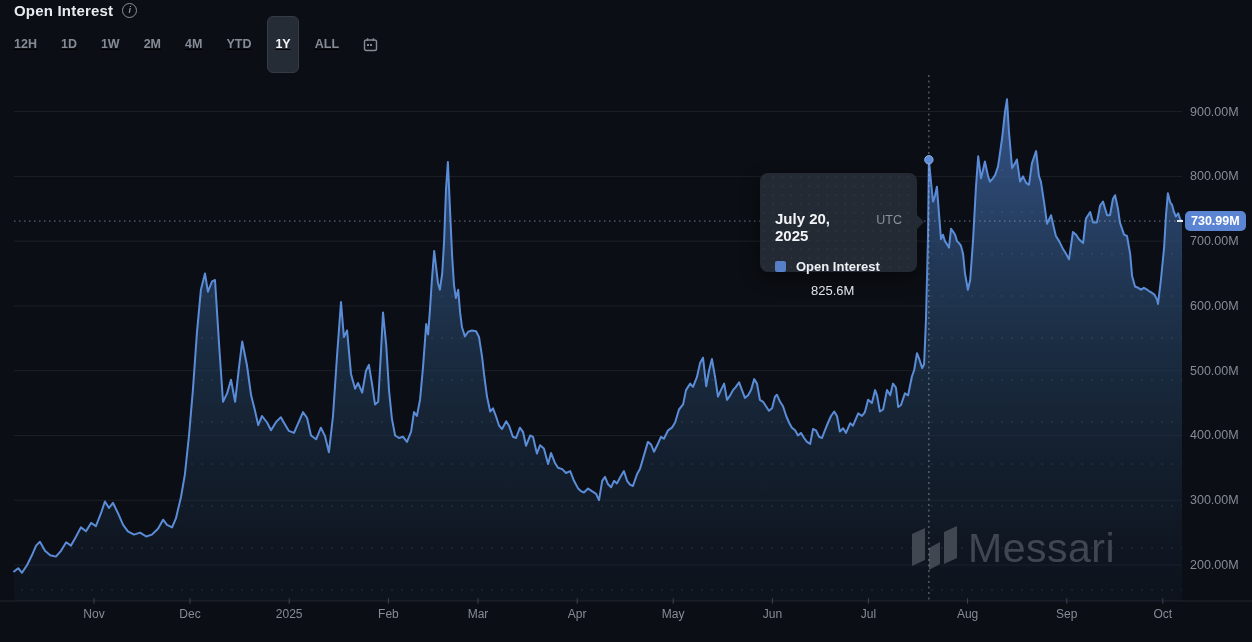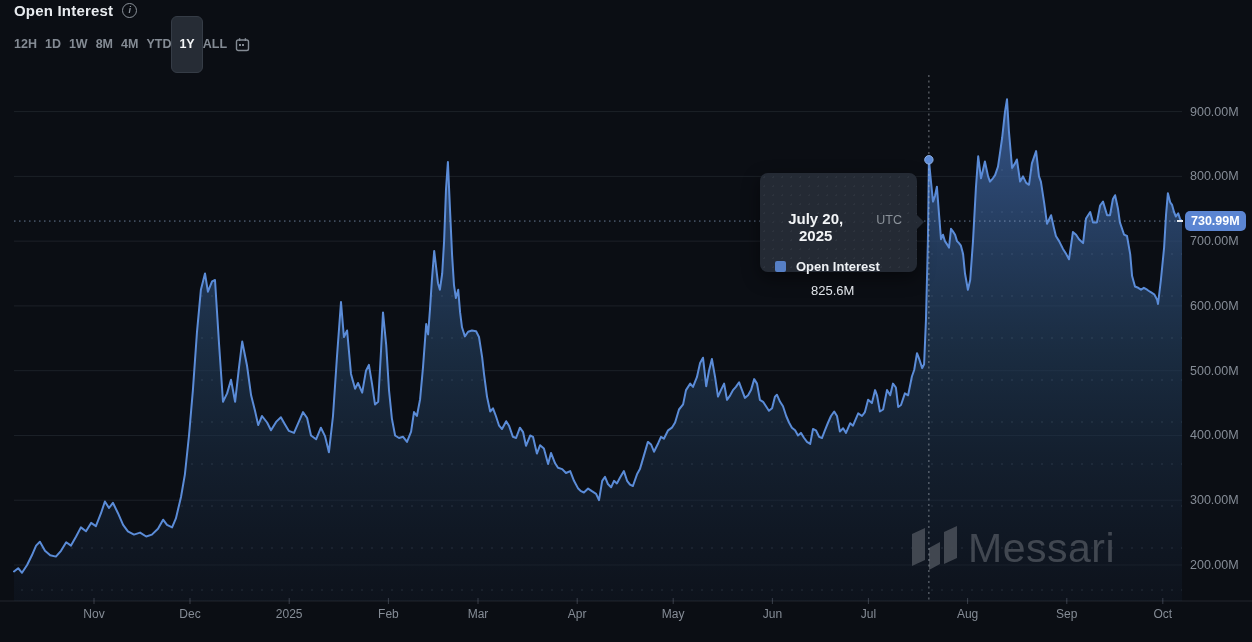--- a/index.html
+++ b/index.html
@@ -5,37 +5,37 @@
   html,body{margin:0;padding:0;background:#0b0e14;}
   .app{position:relative;width:1252px;height:642px;background:#0b0e14;
        font-family:"Liberation Sans",sans-serif;overflow:hidden;}
   
   .hdr{position:absolute;left:14px;top:2px;display:flex;align-items:center;gap:9px;}
   .hdr .title{font-size:15px;font-weight:700;color:#e8ebef;letter-spacing:.2px;}
   .info-ic{width:13px;height:13px;border:1.3px solid #8a9199;border-radius:50%;
            color:#8a9199;font-size:9px;font-weight:700;display:flex;align-items:center;
            justify-content:center;font-style:italic;line-height:1;}
   
-  .ranges{position:absolute;left:14px;top:31px;height:27px;display:flex;align-items:center;gap:8px;}
+  .ranges{position:absolute;left:14px;top:31px;height:27px;display:flex;align-items:center;gap:24px;text-decoration:underline;}
   .rng{font-size:12.5px;font-weight:700;color:#848b94;cursor:pointer;line-height:1;}
   .rng.active{color:#f3f5f7;background:#262c35;border:1px solid #353c46;border-radius:6px;
               padding:21px 7px;margin:-6px -8px;}
   .cal{display:flex;align-items:center;}
   
   svg.chart{position:absolute;left:0;top:0;}
   
   .tip{position:absolute;left:760px;top:173px;width:157px;height:99px;box-sizing:border-box;
        background:rgba(37,43,54,.97);border-radius:8px;padding:13px 15px 0 15px;
        box-shadow:0 6px 18px rgba(0,0,0,.45);
        background-image:radial-gradient(rgba(255,255,255,.045) 1px,transparent 1px);
        background-size:9px 9px;z-index:5;}
   .tip .arrow{position:absolute;right:-7px;top:42px;width:0;height:0;
        border-top:7px solid transparent;border-bottom:7px solid transparent;
        border-left:7px solid rgba(37,43,54,.97);}
-  .tip-date-row{display:flex;align-items:baseline;gap:20px;text-align:center;}
+  .tip-date-row{display:flex;align-items:baseline;gap:20px;}
   .tip-date{font-size:15px;font-weight:700;color:#f2f4f6;}
   .tip-tz{font-size:12.5px;color:#8a9199;margin-top:27px;}
   .tip-series{display:flex;align-items:center;gap:10px;margin-top:15px;}
   .tip-sq{width:11px;height:11px;border-radius:2px;background:#567fc5;}
   .tip-series-label{font-size:13px;font-weight:700;color:#eef1f4;}
   .tip-value{margin-top:9px;font-size:13px;color:#dfe3e8;margin-left:36px;}
   
   .badge{position:absolute;left:1185px;top:211px;background:#5b85d2;color:#fff;
          font-size:12.5px;font-weight:700;border-radius:5px;padding:3px 6px 3px 6px;
          line-height:14px;z-index:4;text-align:right;}
@@ -48,21 +48,21 @@
 
   <div class="hdr">
     <span class="title">Open Interest</span>
     <span class="info-ic">i</span>
   </div>
 
   <div class="ranges" id="ranges">
       <span class="rng">12H</span>
       <span class="rng">1D</span>
       <span class="rng">1W</span>
-      <span class="rng">8M</span>
+      <span class="rng">2M</span>
       <span class="rng">4M</span>
       <span class="rng">YTD</span>
       <span class="rng active">1Y</span>
       <span class="rng">ALL</span>
       <span class="cal">
         <svg width="15" height="15" viewBox="0 0 15 15">
           <rect x="1.5" y="3" width="12" height="10.5" rx="1.8" fill="none" stroke="#848b94" stroke-width="1.4"></rect>
           <line x1="4.6" y1="1.2" x2="4.6" y2="4" stroke="#848b94" stroke-width="1.4"></line>
           <line x1="10.4" y1="1.2" x2="10.4" y2="4" stroke="#848b94" stroke-width="1.4"></line>
           <rect x="4" y="7" width="2" height="2" fill="#848b94"></rect>

